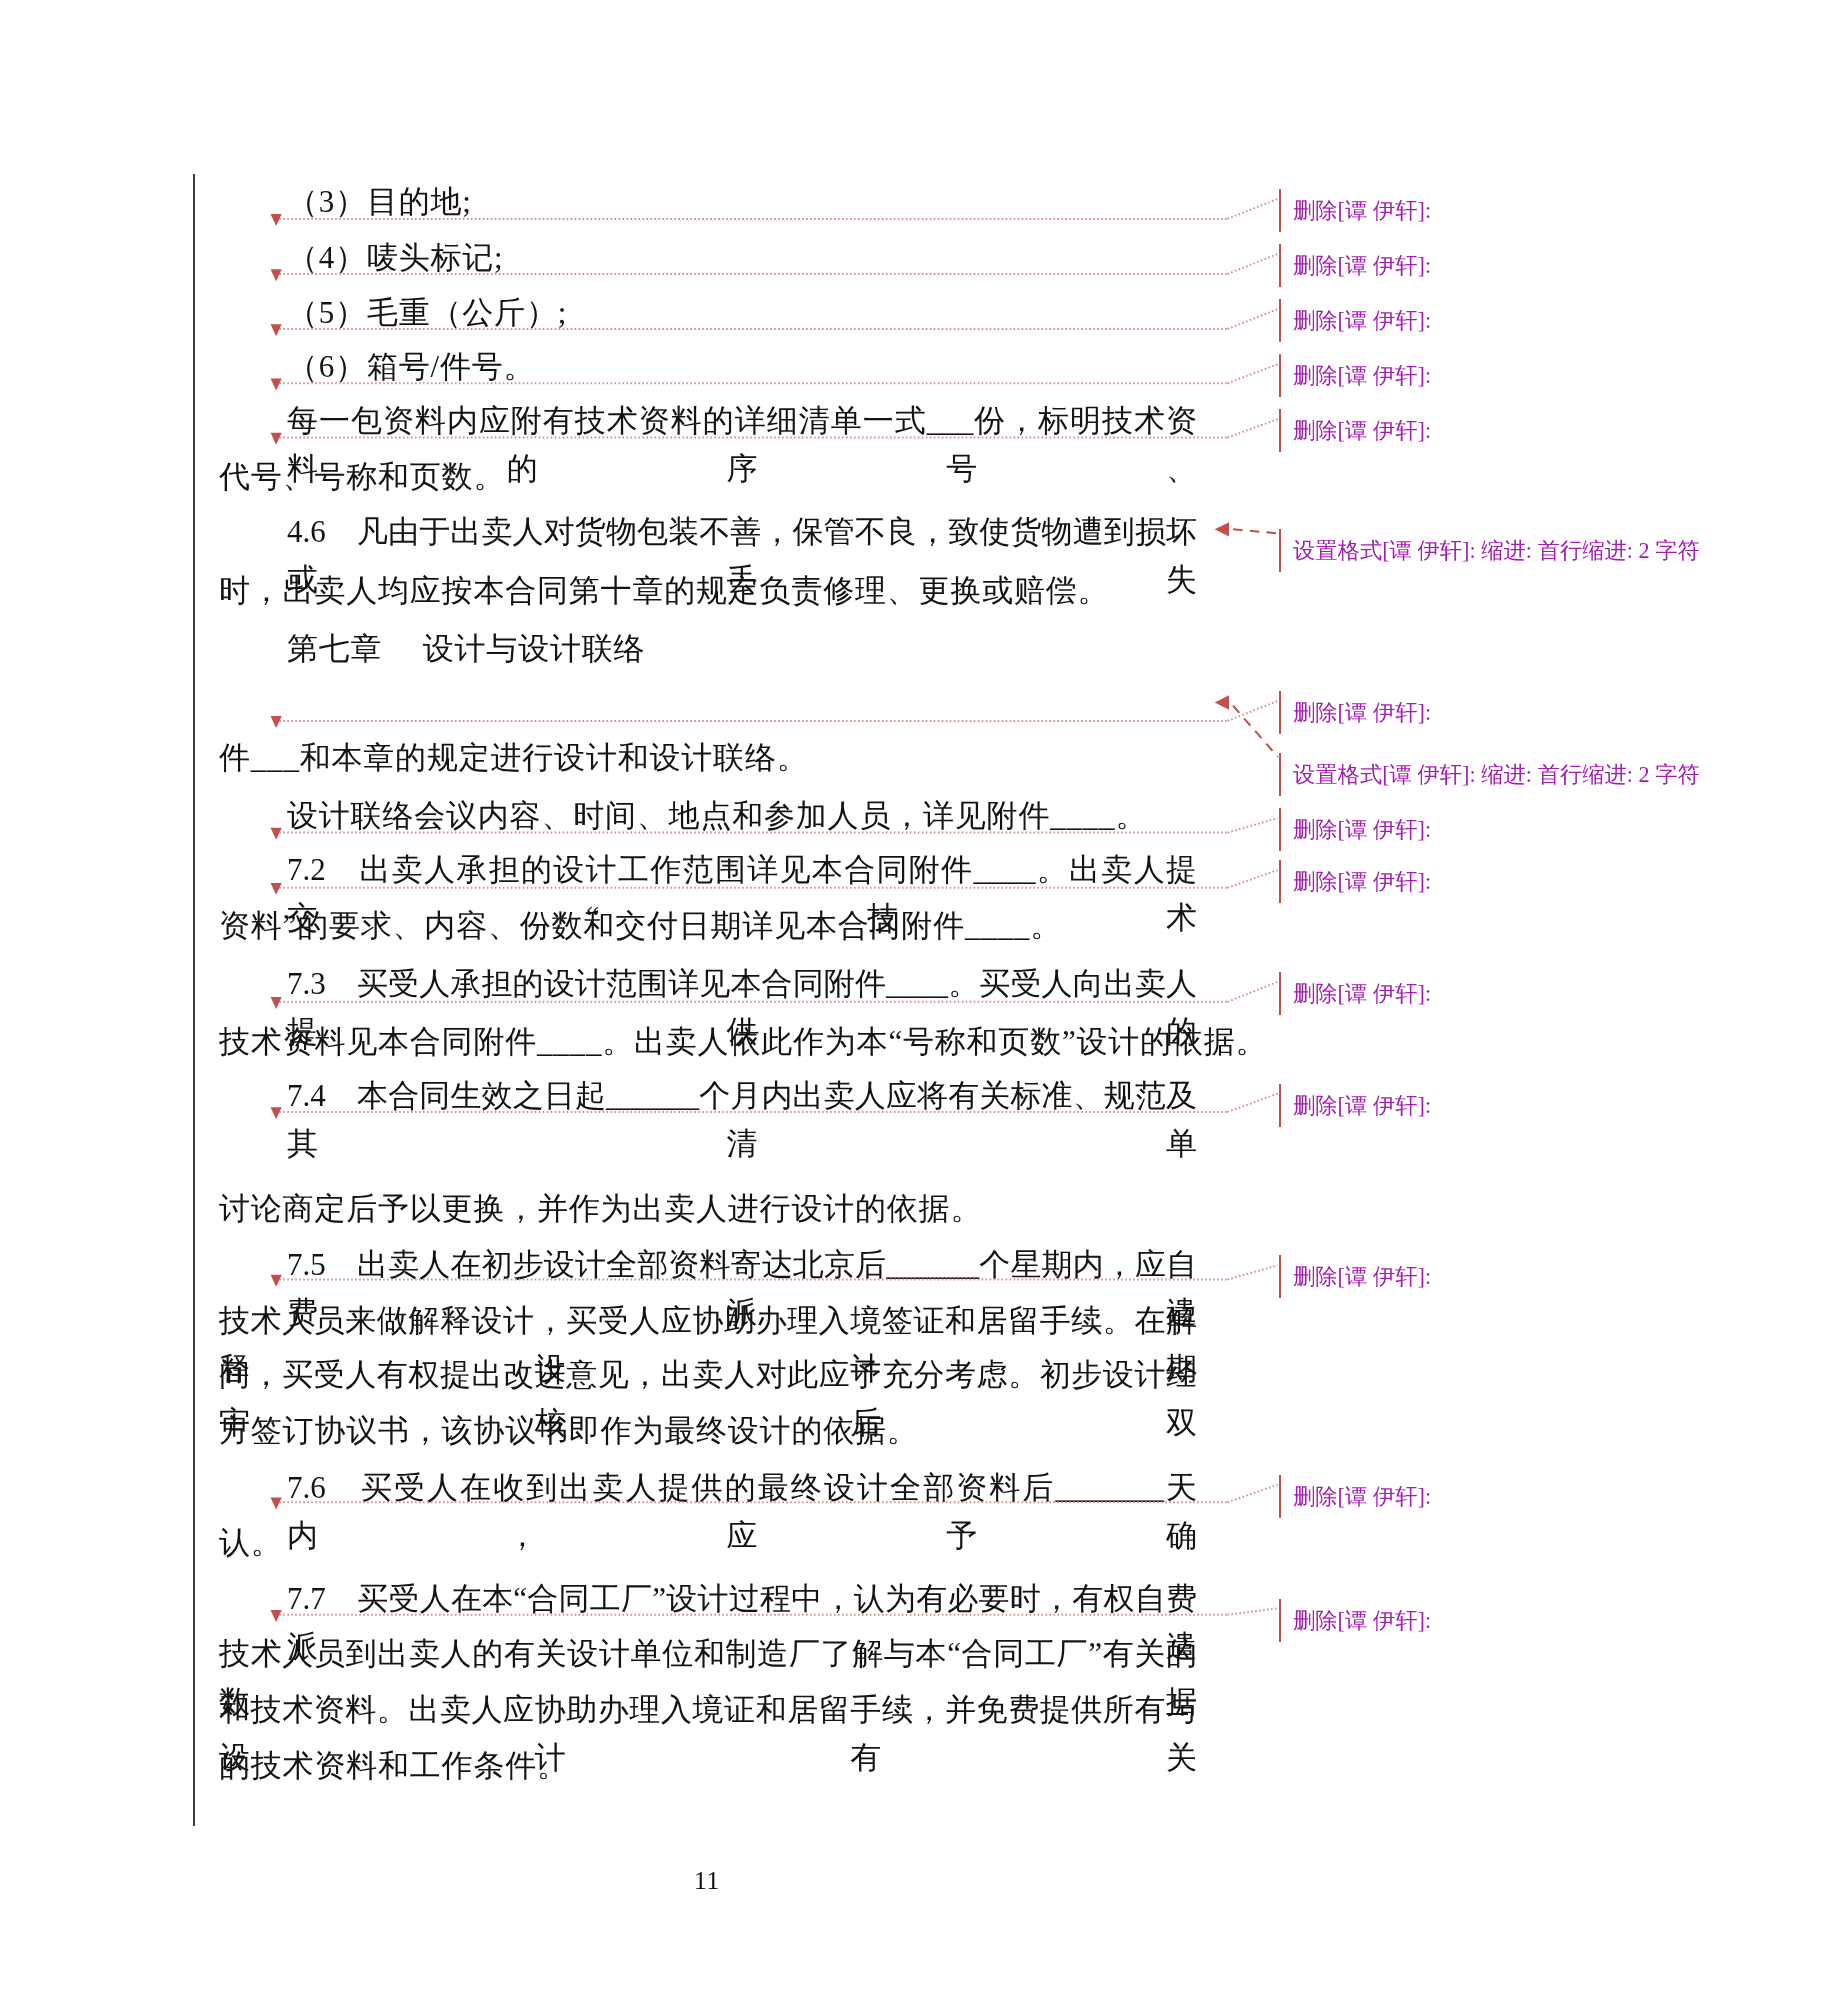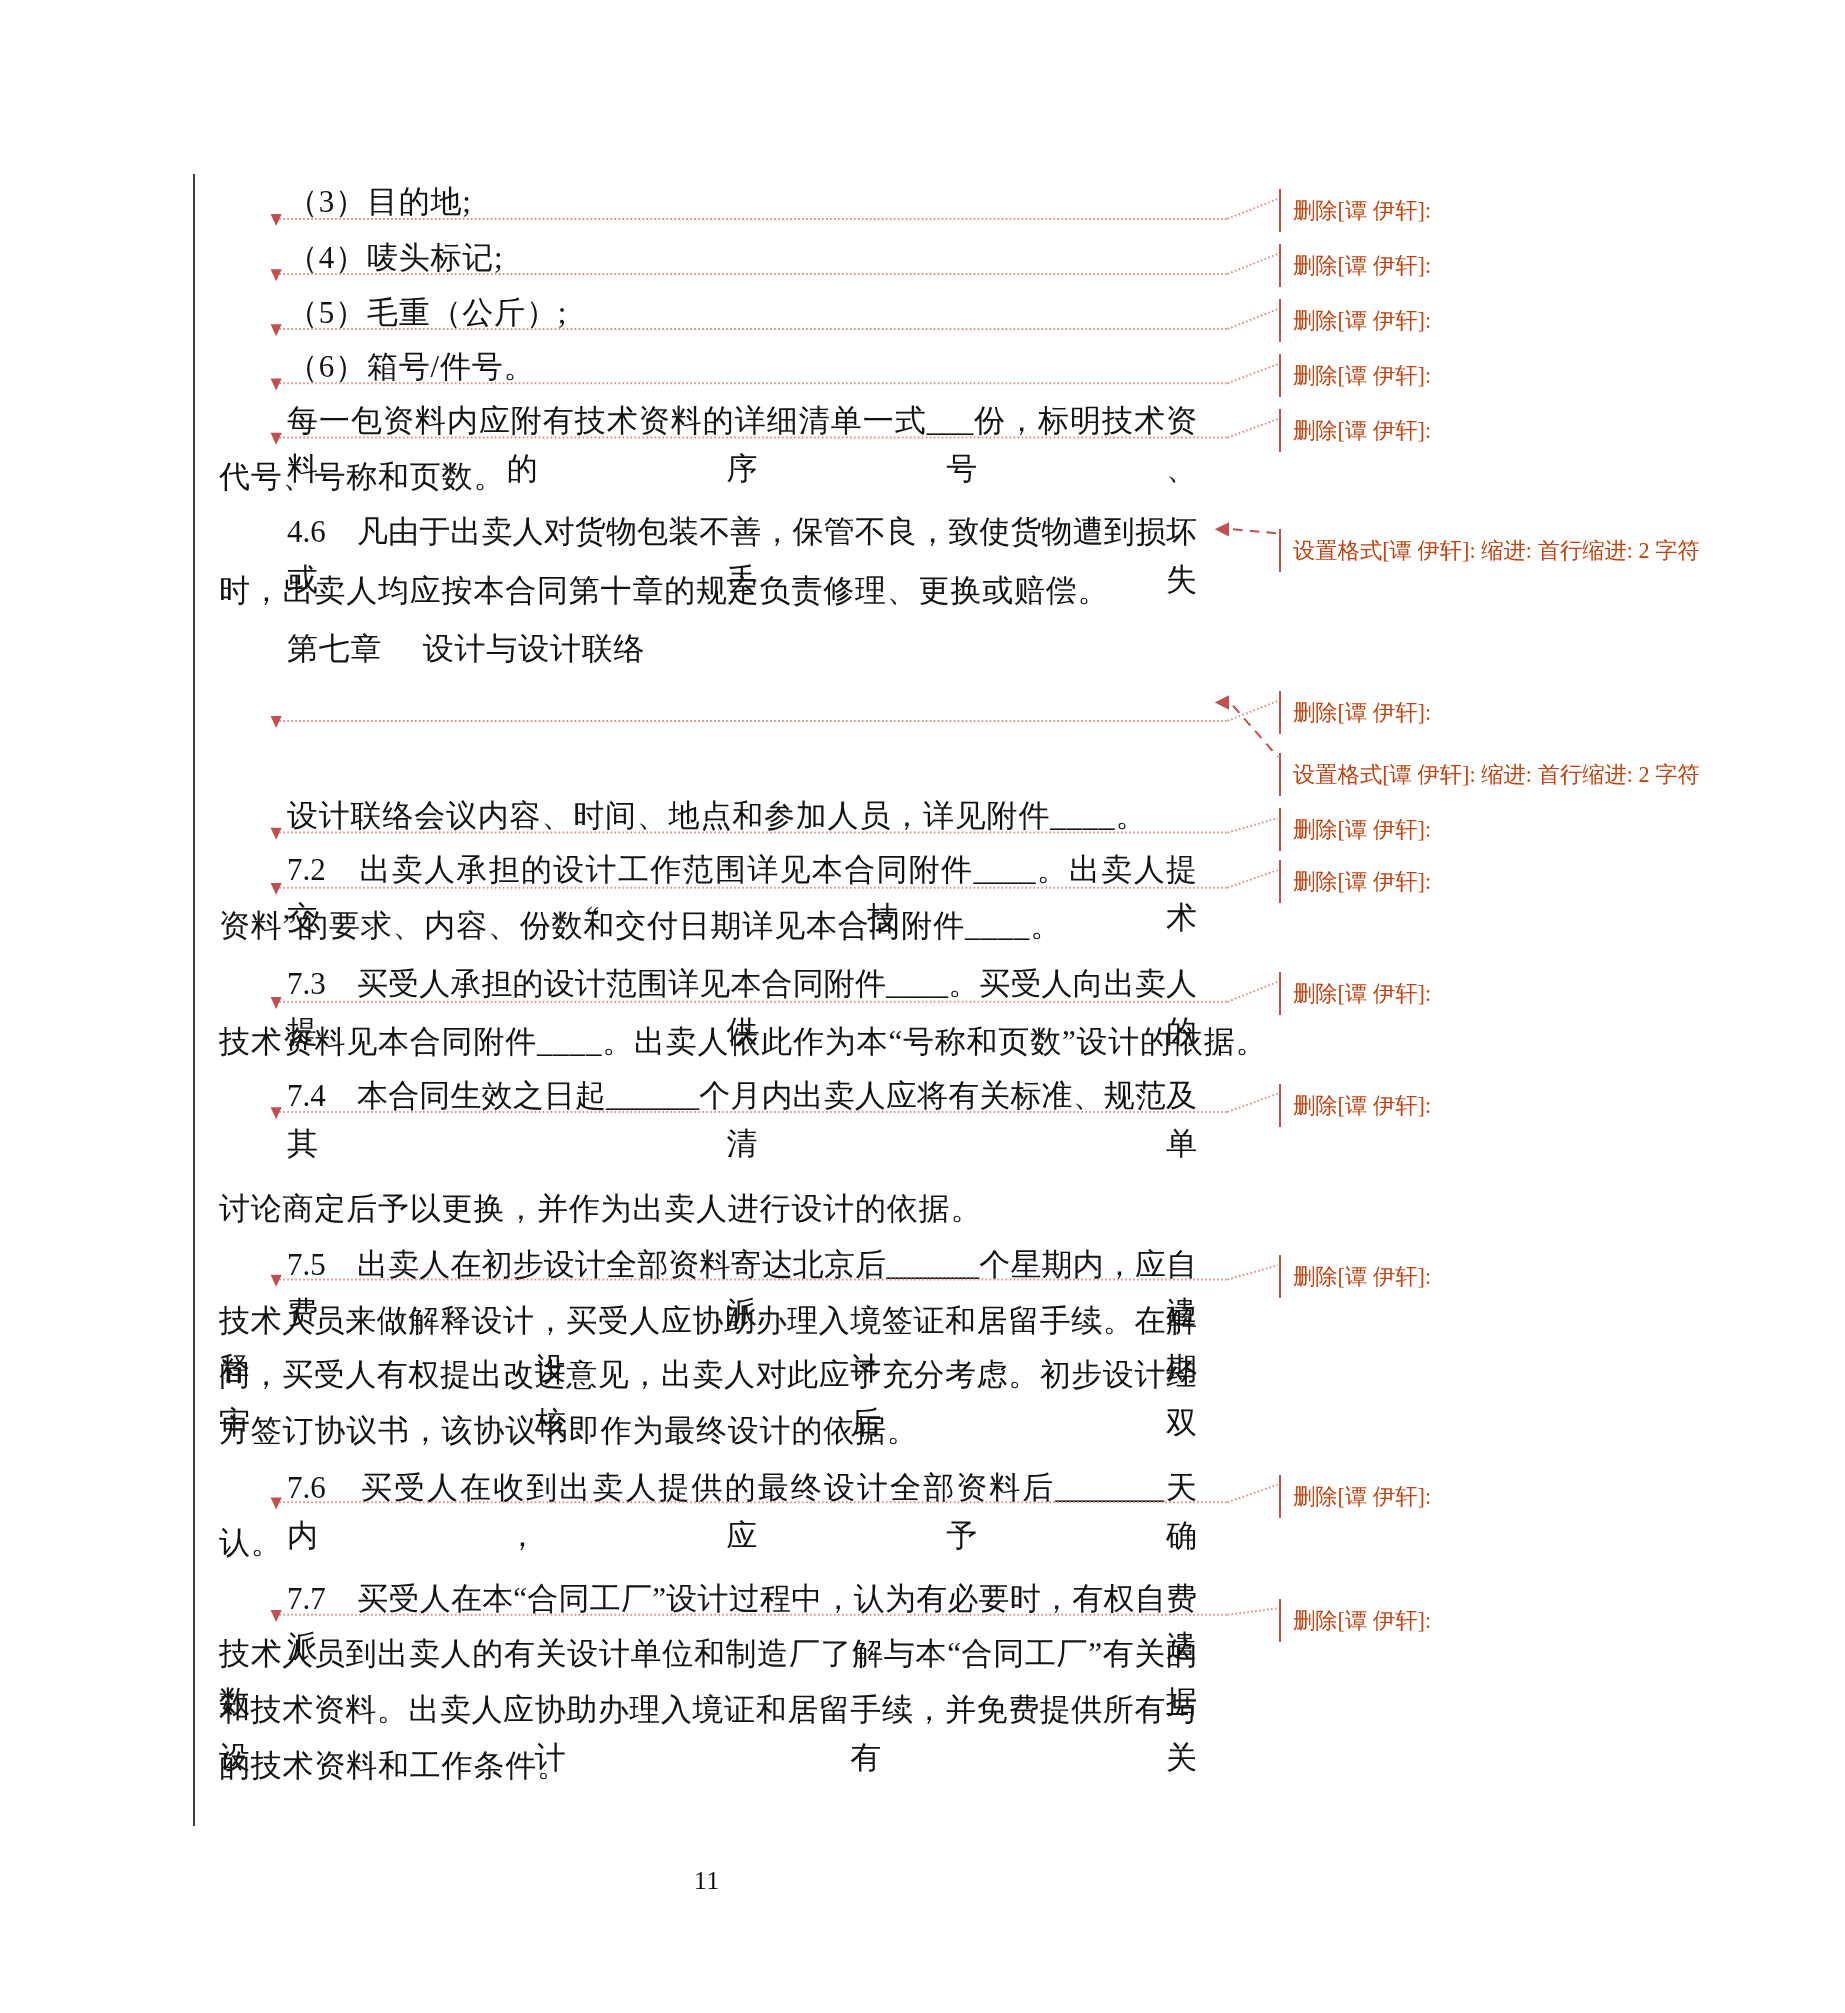--- a/index.html
+++ b/index.html
@@ -11,21 +11,21 @@
   .docline{
     position:absolute;height:48px;line-height:48px;font-size:31px;color:#131313;
     white-space:nowrap;letter-spacing:0.8px;
   }
   .docline.cont{left:219px;}
   .docline.ind{left:287px;}
   .docline.just{white-space:normal;text-align:justify;text-align-last:justify;letter-spacing:0;}
   .changebar{position:absolute;left:193px;top:174px;width:1.6px;height:1652px;background:#3c3c3c;}
   .comment{
     position:absolute;left:1293px;width:551px;height:35px;line-height:35px;
-    font-size:22.3px;color:#c2410c;white-space:nowrap;
+    font-size:22.3px;color:#a21caf;white-space:nowrap;
   }
   .cbar{position:absolute;left:1279px;width:2.4px;height:43px;background:#c0504d;}
   .pagenum{position:absolute;left:694px;top:1866px;font-size:25.5px;color:#111;letter-spacing:0.8px;}
   svg.overlay{position:absolute;left:0;top:0;pointer-events:none;}
 </style>
 </head>
 <body>
 
 <div class="page">
 
@@ -33,20 +33,21 @@
 
   <div class="docline ind" style="top:178px">（3）目的地;</div>
   <div class="docline ind" style="top:234px">（4）唛头标记;</div>
   <div class="docline ind" style="top:289px">（5）毛重（公斤）;</div>
   <div class="docline ind" style="top:343px">（6）箱号/件号。</div>
   <div class="docline ind just" style="top:397px;width:910px">每一包资料内应附有技术资料的详细清单一式___份，标明技术资料的序号、</div>
   <div class="docline cont" style="top:453px">代号、号称和页数。</div>
   <div class="docline ind just" style="top:508px;width:910px">4.6　凡由于出卖人对货物包装不善，保管不良，致使货物遭到损坏或丢失</div>
   <div class="docline cont" style="top:567px">时，出卖人均应按本合同第十章的规定负责修理、更换或赔偿。</div>
   <div class="docline ind" style="top:625px">第七章　 设计与设计联络</div>
+  <div class="docline cont" style="top:734px">件___和本章的规定进行设计和设计联络。</div>
   <div class="docline ind" style="top:792px">设计联络会议内容、时间、地点和参加人员，详见附件____。</div>
   <div class="docline ind just" style="top:846px;width:910px">7.2　出卖人承担的设计工作范围详见本合同附件____。出卖人提交“技术</div>
   <div class="docline cont" style="top:902px">资料”的要求、内容、份数和交付日期详见本合同附件____。</div>
   <div class="docline ind just" style="top:960px;width:910px">7.3　买受人承担的设计范围详见本合同附件____。买受人向出卖人提供的</div>
   <div class="docline cont" style="top:1018px">技术资料见本合同附件____。出卖人依此作为本“号称和页数”设计的依据。</div>
   <div class="docline ind just" style="top:1072px;width:910px">7.4　本合同生效之日起______个月内出卖人应将有关标准、规范及其清单</div>
   <div class="docline cont" style="top:1185px">讨论商定后予以更换，并作为出卖人进行设计的依据。</div>
   <div class="docline ind just" style="top:1241px;width:910px">7.5　出卖人在初步设计全部资料寄达北京后______个星期内，应自费派遣</div>
   <div class="docline cont just" style="top:1297px;width:978px">技术人员来做解释设计，买受人应协助办理入境签证和居留手续。在解释设计期</div>
   <div class="docline cont just" style="top:1351px;width:978px">间，买受人有权提出改进意见，出卖人对此应予充分考虑。初步设计经审核后双</div>

